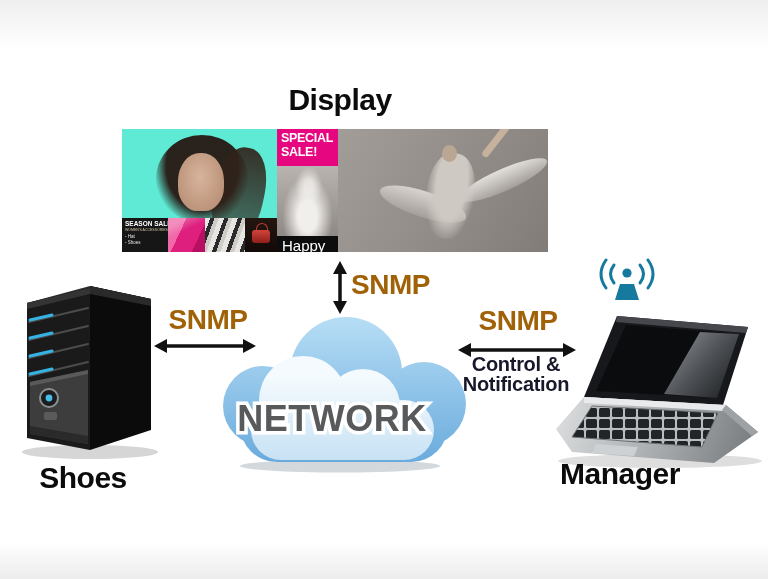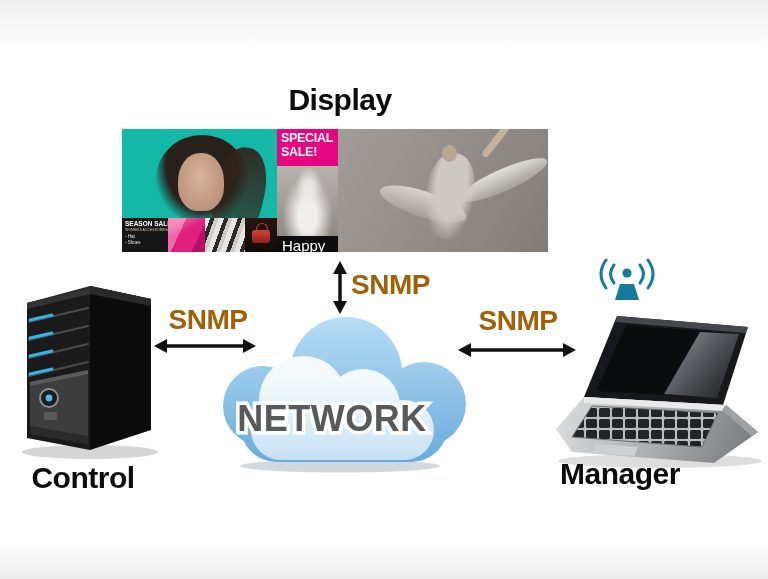--- a/index.html
+++ b/index.html
@@ -12,21 +12,21 @@
     background:linear-gradient(#efefef,#ffffff);}
   .band-bottom{position:absolute;left:0;top:543px;width:768px;height:36px;
     background:linear-gradient(#ffffff,#ececec);}
 
   .node-label{position:absolute;color:#0c0c0c;font-weight:700;font-size:30px;letter-spacing:-0.5px;}
   .display-title{left:240px;top:83px;width:200px;text-align:center;}
   .server-title{left:13px;top:461px;width:140px;text-align:center;}
   .manager-title{left:540px;top:457px;width:160px;text-align:center;}
 
   
-  .banner{position:absolute;left:122px;top:129px;width:426px;height:123px;display:flex;background:#14b8a6;}
+  .banner{position:absolute;left:122px;top:129px;width:426px;height:123px;display:flex;background:#5eead4;}
   .b-left{position:relative;width:155px;height:123px;overflow:hidden;
     background:
       radial-gradient(circle at 12% 72%, rgba(205,60,95,.9) 0 14%, rgba(205,60,95,0) 42%),
       radial-gradient(circle at 92% 55%, rgba(190,45,80,.85) 0 12%, rgba(190,45,80,0) 38%),
       radial-gradient(ellipse at 58% 18%, rgba(46,33,27,.96) 0 26%, rgba(46,33,27,0) 58%),
       radial-gradient(ellipse at 55% 48%, #c9a留896 0 18%, rgba(201,168,150,0) 50%),
       linear-gradient(135deg,#97918e,#b6afac 55%,#a39b98);}
   .b-left .hair{position:absolute;left:34px;top:6px;width:92px;height:88px;border-radius:50%;
     background:radial-gradient(ellipse at 50% 35%, rgba(40,28,22,.97) 0 55%, rgba(40,28,22,0) 75%);}
   .b-left .hair2{position:absolute;left:92px;top:18px;width:50px;height:95px;border-radius:45%;
@@ -139,20 +139,24 @@
 
   <svg class="abs-svg" style="left:457px;top:340px;" width="120" height="20" viewBox="0 0 120 20">
     <line x1="10" y1="10" x2="110" y2="10" stroke="#111" stroke-width="3.5"></line>
     <polygon points="1,10 14,3 14,17" fill="#111"></polygon>
     <polygon points="119,10 106,3 106,17" fill="#111"></polygon>
   </svg>
 
   <div class="snmp snmp-top">SNMP</div>
   <div class="snmp snmp-left">SNMP</div>
   <div class="snmp snmp-right">SNMP</div>
+  <div class="ctrl-note">
+    <div>Control &amp;</div>
+    <div>Notification</div>
+  </div>
 
   <svg class="abs-svg" style="left:10px;top:278px;" width="160" height="185" viewBox="10 278 160 185">
     <ellipse cx="90" cy="452" rx="68" ry="7" fill="rgba(0,0,0,0.16)"></ellipse>
 
     <polygon points="27,303 90,286 151,299 90,314" fill="#2c2c2c"></polygon>
 
     <polygon points="90,286 151,299 151,430 90,450" fill="#0b0b0b"></polygon>
     <polygon points="90,286 151,299 151,306 90,294" fill="#2a2a2a"></polygon>
 
     <polygon points="27,303 90,288 90,450 27,438" fill="#1a1a1a"></polygon>
@@ -171,21 +175,21 @@
 
     <polygon points="30,382 88,370 88,444 30,434" fill="#3d3d3d"></polygon>
     <polygon points="30,382 88,370 88,374 30,386" fill="#5a5a5a"></polygon>
 
     <circle cx="49" cy="398" r="9" fill="#1c1c1e" stroke="#8b9095" stroke-width="2"></circle>
     <circle cx="49" cy="398" r="3.4" fill="#47bce8"></circle>
     <rect x="44" y="412" width="13" height="8" rx="2" fill="#5b5b5b"></rect>
 
     <polygon points="30,426 88,436 88,444 30,434" fill="#2a2a2a"></polygon>
   </svg>
-  <div class="node-label server-title">Control</div>
+  <div class="node-label server-title">Shoes</div>
 
   <svg class="abs-svg" style="left:215px;top:308px;" width="255" height="170" viewBox="215 308 255 170">
     <defs>
       <linearGradient id="backGrad" gradientUnits="userSpaceOnUse" x1="0" y1="318" x2="0" y2="465">
         <stop offset="0" stop-color="#b6ddf5"></stop>
         <stop offset="1" stop-color="#69aadc"></stop>
       </linearGradient>
       <linearGradient id="frontGrad" gradientUnits="userSpaceOnUse" x1="0" y1="378" x2="0" y2="462">
         <stop offset="0" stop-color="#f4fafd"></stop>
         <stop offset="1" stop-color="#c6e1f4"></stop>

